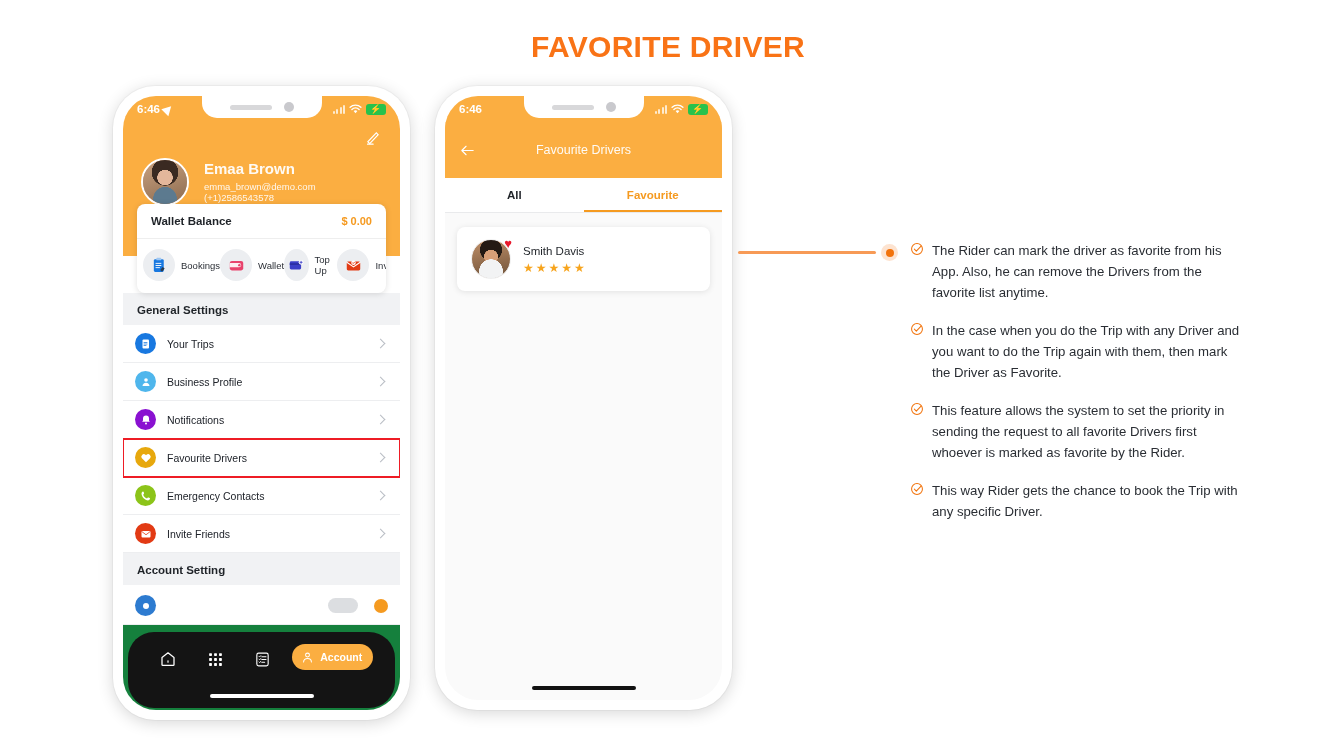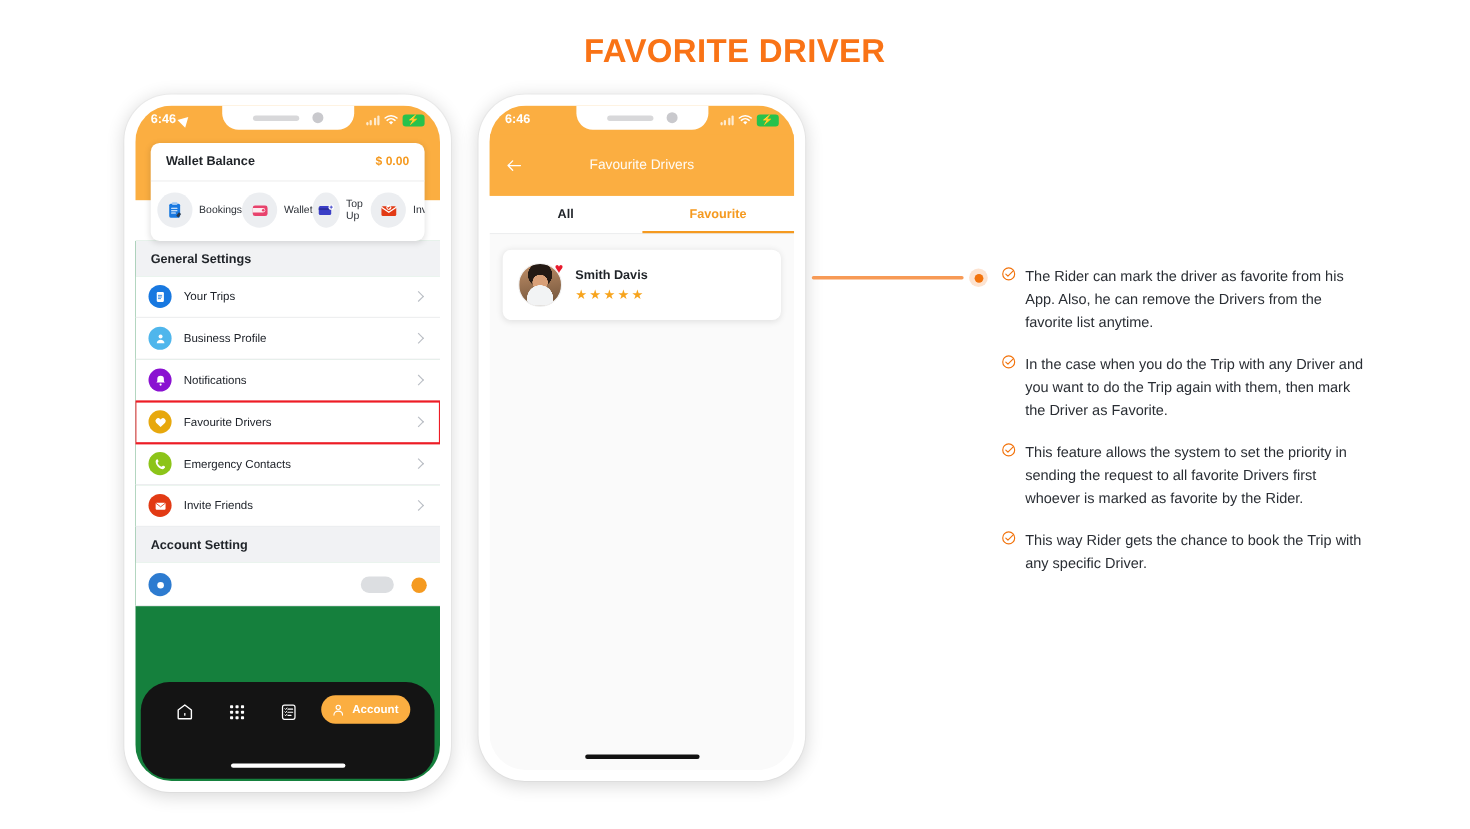--- a/index.html
+++ b/index.html
@@ -164,21 +164,21 @@
   }
   .srow.highlight {
     outline: 2px solid #EE1C25;
     outline-offset: -1px;
     z-index: 3;
   }
 
   
   .bottom-nav {
     position:absolute; left: 5px; right: 5px; bottom: 2px;
-    height: 88px;
+    height: 76px;
     background: #141414;
     border-radius: 26px;
     display:flex; align-items: flex-start; justify-content: space-around;
     padding: 12px 16px 0;
     z-index: 30;
   }
   .bn-item { display:flex; align-items:center; justify-content:center; width: 36px; height: 30px; }
   .bn-account {
     background:#FBAE41; border-radius: 16px;
     display:flex; align-items:center; gap:6px;
@@ -225,21 +225,21 @@
   .driver-av {
     width: 40px; height: 40px; border-radius:50%;
     position:relative; flex:0 0 auto; overflow:visible;
     border: 1px solid #f0f0f0;
     background: radial-gradient(circle at 50% 82%, #f2f3f4 0 32%, transparent 33%),
                 radial-gradient(circle at 50% 44%, #d9a078 0 24%, transparent 25%),
                 radial-gradient(circle at 50% 26%, #241a14 0 32%, transparent 33%),
                 linear-gradient(170deg,#c08f68,#6e5138);
   }
   .driver-av .heart { position:absolute; top:-3px; right:-2px; font-size:13px; color:#E8192C; line-height:1;}
-  .driver-info .dname { font-size: 11.5px; font-weight: bold; color:#1f2328; }
+  .driver-info .dname { font-size: 11.5px; font-weight: normal; color:#1f2328; }
   .driver-info .stars { margin-top:5px; display:flex; gap:2px; color:#F7A41D; font-size:12px; line-height:1;}
 
   
   .connector {
     position:absolute;
     left: 738px; top: 251px;
     width: 138px; height: 2.5px;
     background: #F79A56;
     border-radius: 2px;
   }
@@ -298,20 +298,30 @@
         </div>
       </div>
 
       <div class="edit-row">
         <svg class="pencil-icon" viewBox="0 0 24 24">
           <path d="M4 18 16 5.5l2.6 2.6L6.6 20.6z" fill="none" stroke="#fff" stroke-width="1.6"></path>
           <path d="M3.5 21.4h8" stroke="#fff" stroke-width="1.6" stroke-linecap="round"></path>
         </svg>
       </div>
 
+      <div class="profile-row">
+        <div class="avatar">
+            <div class="face-bg"></div>
+          </div>
+        <div class="profile-text">
+          <div class="pname">Emaa Brown</div>
+          <div class="pmail">emma_brown@demo.com</div>
+          <div class="pphone">(+1)2586543578</div>
+        </div>
+      </div>
 
       <div style="height:30px;"></div>
     </div>
 
     <div class="wallet-card" style="margin-top:-52px;">
       <div class="wallet-top">
         <span class="wlabel">Wallet Balance</span>
         <span class="wamt">$ 0.00</span>
       </div>
       <div class="wallet-actions">

